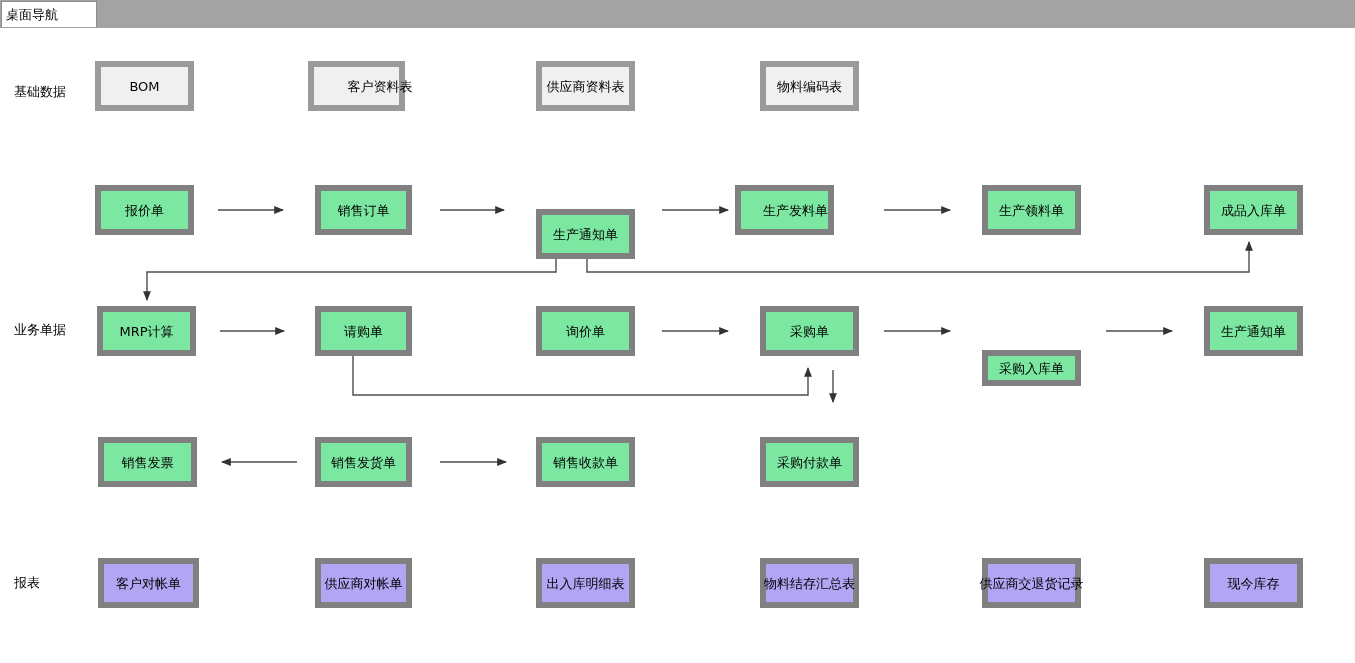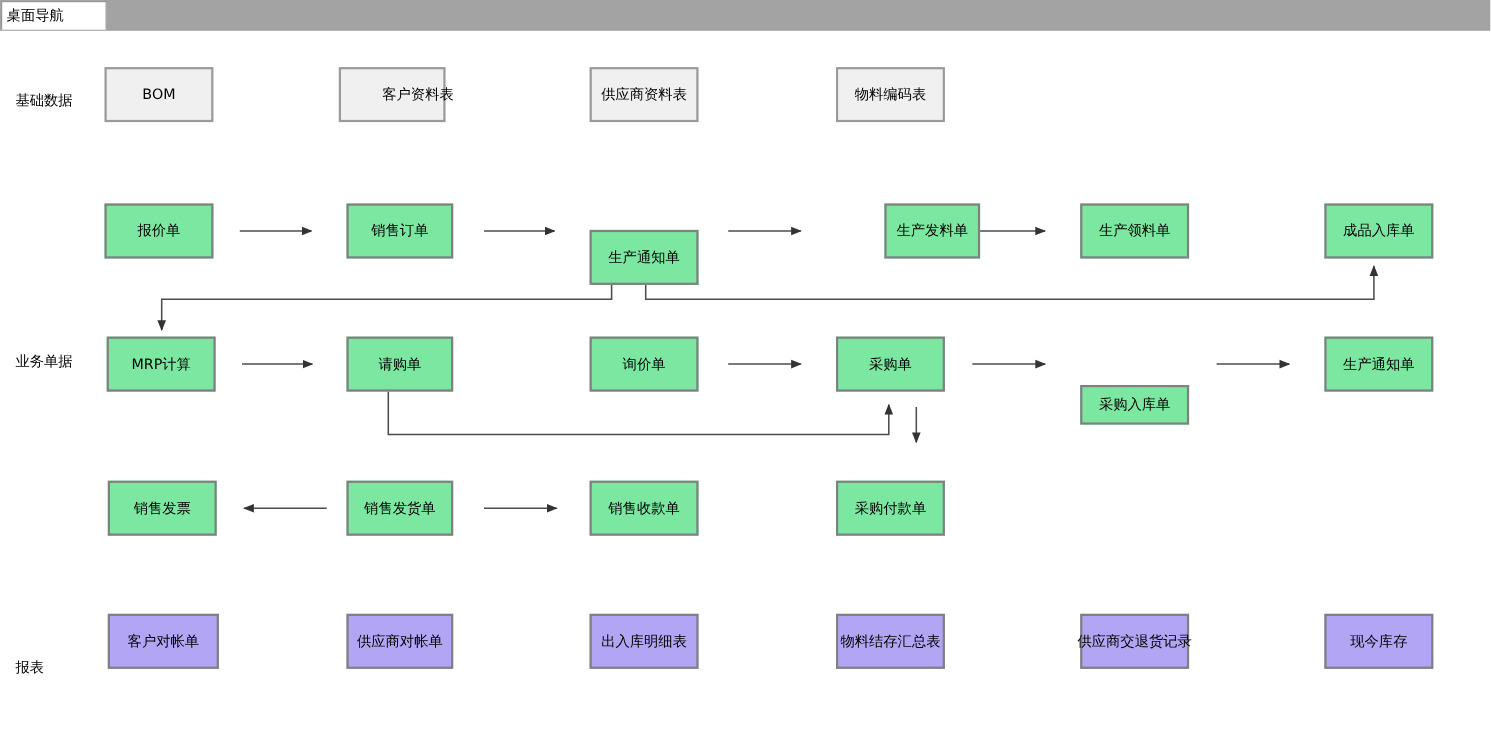--- a/index.html
+++ b/index.html
@@ -55,21 +55,21 @@
     font-size: 13px;
     color: #000000;
     white-space: nowrap;
     line-height: 1;
   }
 
   
   .node {
     position: absolute;
     box-sizing: border-box;
-    border: 2px solid #6d28d9;
+    border: 6px solid #6d28d9;
     display: flex;
     align-items: center;
     justify-content: center;
     font-size: 13px;
     color: #000000;
     white-space: nowrap;
     line-height: 1;
   }
   .node.base   { background: #f0f0f0; border-color: #9a9a9a; }
   .node.biz    { background: #7ce7a1; border-color: #808080; }
@@ -115,21 +115,21 @@
         <path d="M 353 328 L 353 367 L 808 367 L 808 340" marker-end="url(#arrow)"></path>
         <path d="M 833 342 L 833 374" marker-end="url(#arrow)"></path>
         <path d="M 297 434 L 222 434" marker-end="url(#arrow)"></path>
         <path d="M 440 434 L 506 434" marker-end="url(#arrow)"></path>
       </g>
   </svg>
 
   <div id="row-labels">
       <div class="row-label" style="left: 14px; top: 57px;">基础数据</div>
       <div class="row-label" style="left: 14px; top: 295px;">业务单据</div>
-      <div class="row-label" style="left: 14px; top: 548px; margin-top: 25px;">报表</div>
+      <div class="row-label" style="left: 14px; top: 548px;">报表</div>
     </div>
 
   <div id="group-base">
       <div class="node base" style="left: 95px; top: 33px; width: 99px; height: 50px;">
         <span>BOM</span>
       </div>
       <div class="node base" style="left: 308px; top: 33px; width: 97px; height: 50px; padding-left: 47px;">
         <span>客户资料表</span>
       </div>
       <div class="node base" style="left: 536px; top: 33px; width: 99px; height: 50px;">
@@ -142,21 +142,21 @@
   <div id="group-business_row1">
       <div class="node biz" style="left: 95px; top: 157px; width: 99px; height: 50px;">
         <span>报价单</span>
       </div>
       <div class="node biz" style="left: 315px; top: 157px; width: 97px; height: 50px;">
         <span>销售订单</span>
       </div>
       <div class="node biz" style="left: 536px; top: 157px; width: 99px; height: 50px; margin-top: 24px;">
         <span>生产通知单</span>
       </div>
-      <div class="node biz" style="left: 804px; top: 157px; width: 87px; height: 50px;">
+      <div class="node biz" style="left: 735px; top: 157px; width: 99px; height: 50px; justify-content: flex-end;">
         <span>生产发料单</span>
       </div>
       <div class="node biz" style="left: 982px; top: 157px; width: 99px; height: 50px;">
         <span>生产领料单</span>
       </div>
       <div class="node biz" style="left: 1204px; top: 157px; width: 99px; height: 50px;">
         <span>成品入库单</span>
       </div>
     </div>
   <div id="group-business_row2">

